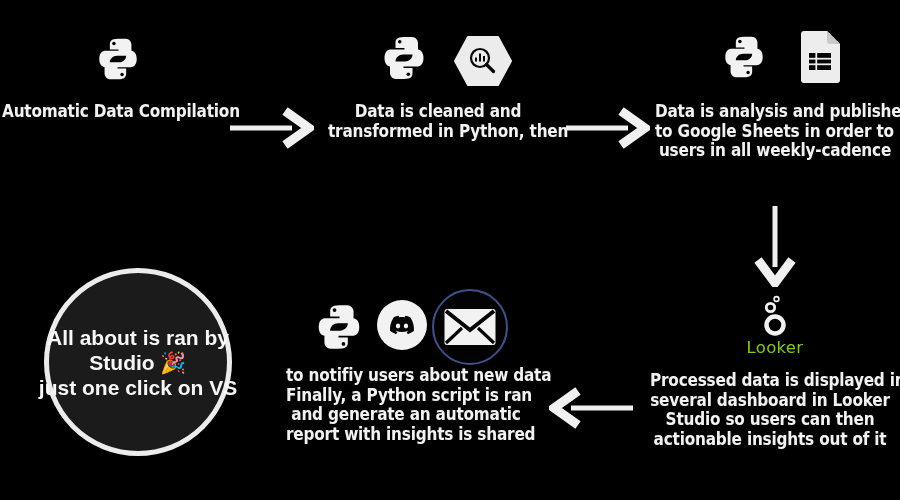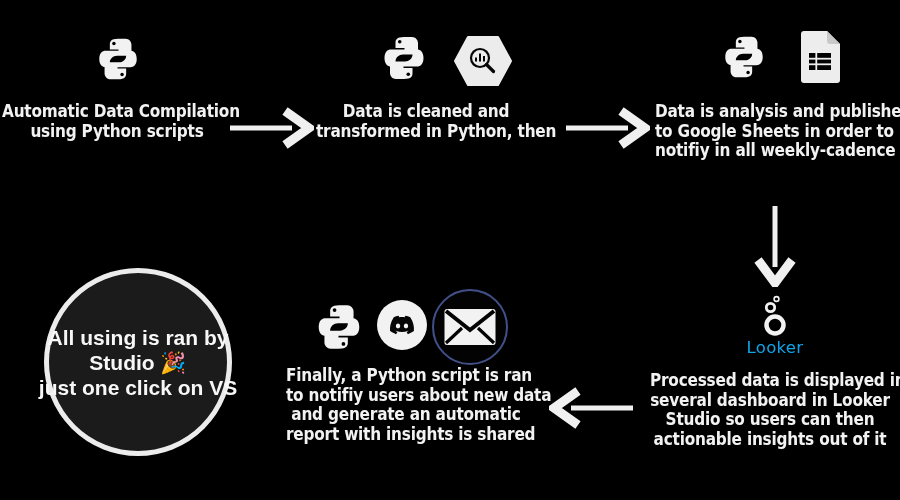--- a/index.html
+++ b/index.html
@@ -14,21 +14,21 @@
                align-items:center;justify-content:center;}
   .discord-bg{background:#f2f2f2;}
   .email-bg{background:#030303;border:2px solid #42508a;box-sizing:border-box;}
   .callout{position:absolute;left:44px;top:268px;width:188px;height:188px;
            box-sizing:border-box;border:5px solid #ececec;border-radius:50%;
            background:#1b1b1b;display:flex;align-items:center;justify-content:center;}
   .callout-text{text-align:center;color:#f7f7f7;font-family:"Liberation Sans",sans-serif;
                 font-weight:bold;font-size:21px;line-height:25px;}
   .callout-text .line{white-space:nowrap;}
   .looker-label{position:absolute;left:735px;top:338px;width:80px;text-align:center;
-                color:#0ea5e9;font-size:16.5px;letter-spacing:0.3px;}
+                color:#84cc16;font-size:16.5px;letter-spacing:0.3px;}
   svg{display:block;}
 </style>
 </head>
 <body>
 
 <div id="stage">
 
   <svg width="0" height="0" style="position:absolute">
     <defs>
       <g id="python-mark">
@@ -40,21 +40,20 @@
     </defs>
   </svg>
 
   <div class="abs" style="left:94px;top:33px">
     <svg width="48" height="52" viewBox="0 0 100 100">
         <use href="#python-mark"></use>
       </svg>
   </div>
   <div class="step-text" style="left:2px;top:102px;width:230px">
     <div class="line">Automatic Data Compilation</div>
-    <div class="line">using Python scripts</div>
   </div>
 
   <svg class="abs" style="left:226px;top:106px" width="88" height="44">
     <line x1="4" y1="22" x2="66" y2="22" stroke="#f0f0f0" stroke-width="5"></line>
     <polyline points="59,5 83,22 59,39" fill="none" stroke="#f0f0f0" stroke-width="9"></polyline>
   </svg>
 
   <div class="abs" style="left:379px;top:32px">
     <svg width="50" height="52" viewBox="0 0 100 100">
         <use href="#python-mark"></use>
@@ -63,21 +62,21 @@
   <div class="abs" style="left:454px;top:36px">
     <svg width="58" height="50" viewBox="0 0 58 50">
       <polygon points="14,1 44,1 57,25 44,49 14,49 1,25" fill="#ececec" stroke="#ececec" stroke-width="2" stroke-linejoin="round"></polygon>
       <circle cx="26" cy="22" r="9" fill="none" stroke="#060606" stroke-width="2.2"></circle>
       <line x1="22" y1="25.5" x2="22" y2="21.5" stroke="#060606" stroke-width="2"></line>
       <line x1="26" y1="25.5" x2="26" y2="17.5" stroke="#060606" stroke-width="2"></line>
       <line x1="30" y1="25.5" x2="30" y2="20" stroke="#060606" stroke-width="2"></line>
       <line x1="32.5" y1="28.5" x2="39.5" y2="35.5" stroke="#060606" stroke-width="3.2" stroke-linecap="round"></line>
     </svg>
   </div>
-  <div class="step-text" style="left:316px;top:102px;width:220px">
+  <div class="step-text" style="left:328px;top:102px;width:220px">
     <div class="line">Data is cleaned and</div>
     <div class="line">transformed in Python, then</div>
   </div>
 
   <svg class="abs" style="left:562px;top:106px" width="88" height="44">
     <line x1="4" y1="22" x2="66" y2="22" stroke="#f0f0f0" stroke-width="5"></line>
     <polyline points="59,5 83,22 59,39" fill="none" stroke="#f0f0f0" stroke-width="9"></polyline>
   </svg>
 
   <div class="abs" style="left:720px;top:31px">
@@ -91,21 +90,21 @@
       <path d="M28,1 L41,14 H31 q-3,0 -3,-3 Z" fill="#c9c9c9"></path>
       <rect x="10" y="23" width="22" height="17" fill="#000"></rect>
       <line x1="10" y1="28.7" x2="32" y2="28.7" stroke="#ededed" stroke-width="1.8"></line>
       <line x1="10" y1="34.3" x2="32" y2="34.3" stroke="#ededed" stroke-width="1.8"></line>
       <line x1="17.3" y1="23" x2="17.3" y2="40" stroke="#ededed" stroke-width="1.8"></line>
     </svg>
   </div>
   <div class="step-text" style="left:655px;top:102px;width:240px">
     <div class="line">Data is analysis and published</div>
     <div class="line">to Google Sheets in order to be</div>
-    <div class="line">notifiy in all weekly-cadence</div>
+    <div class="line">users in all weekly-cadence</div>
   </div>
 
   <svg class="abs" style="left:753px;top:203px" width="44" height="84">
     <line x1="22" y1="3" x2="22" y2="64" stroke="#f0f0f0" stroke-width="5"></line>
     <polyline points="5,57 22,80 39,57" fill="none" stroke="#f0f0f0" stroke-width="9"></polyline>
   </svg>
 
   <div class="abs" style="left:759px;top:294px">
     <svg width="32" height="44" viewBox="0 0 32 44">
       <circle cx="16" cy="31" r="8.5" fill="none" stroke="#f2f2f2" stroke-width="4.5"></circle>
@@ -137,27 +136,27 @@
     </svg>
   </div>
   <div class="icon-circle email-bg" style="left:432px;top:289px;width:76px;height:76px">
     <svg width="54" height="40" viewBox="0 0 54 40">
       <rect x="1.5" y="2" width="51" height="36" rx="2.5" fill="#f2f2f2"></rect>
       <path d="M3,4 L27,23 L51,4" fill="none" stroke="#030303" stroke-width="4"></path>
       <path d="M3,36 L19,21 M51,36 L35,21" fill="none" stroke="#030303" stroke-width="3.2"></path>
     </svg>
   </div>
   <div class="step-text" style="left:286px;top:366px;width:240px">
+    <div class="line">to notifiy users about new data</div>
     <div class="line">Finally, a Python script is ran</div>
-    <div class="line">to notifiy users about new data</div>
     <div class="line">and generate an automatic</div>
     <div class="line">report with insights is shared</div>
   </div>
 
   <div class="callout">
     <div class="callout-text">
-      <div class="line">All using is ran by</div>
+      <div class="line">All about is ran by</div>
       <div class="line">Studio 🎉</div>
       <div class="line">just one click on VS</div>
     </div>
   </div>
 
 </div>
 
 </body></html>

